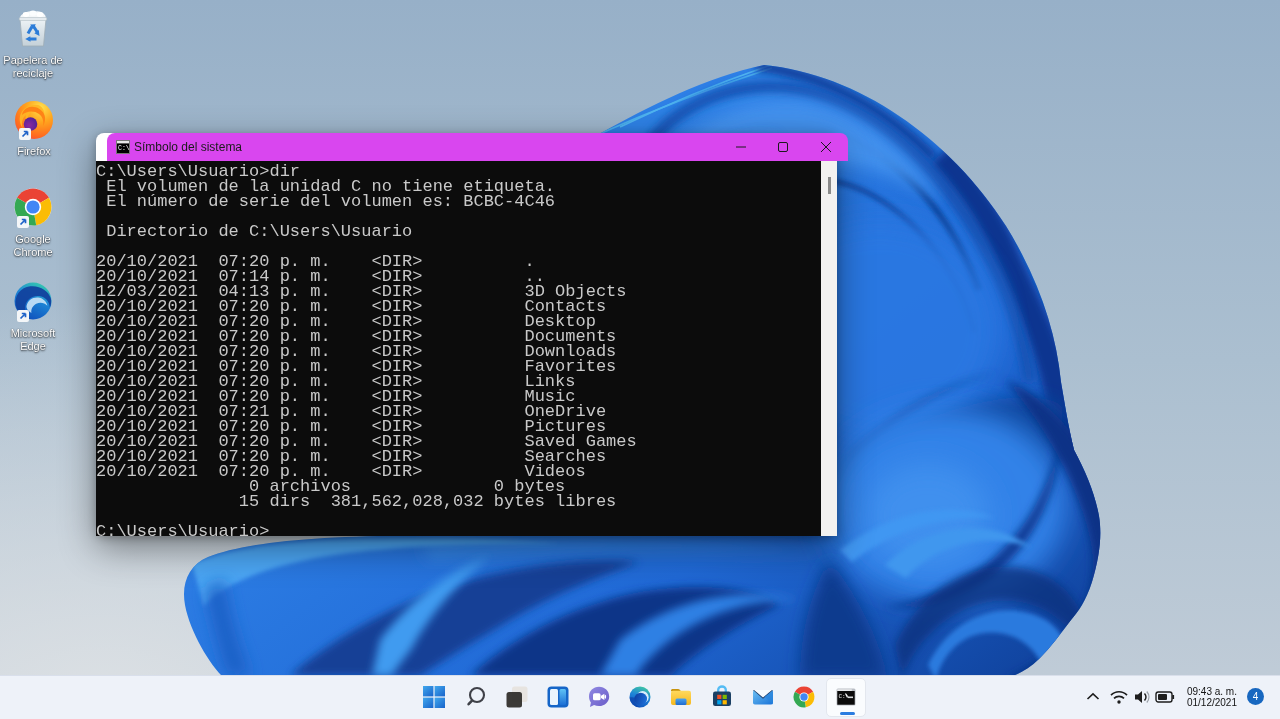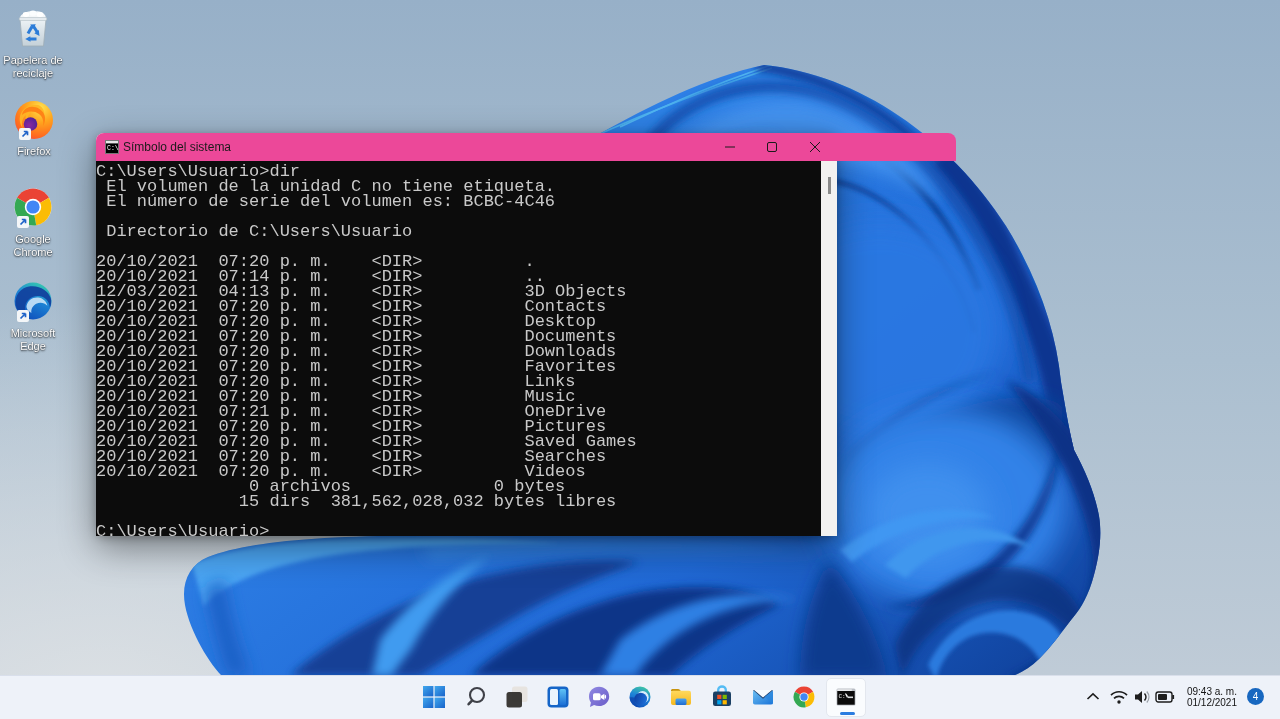--- a/index.html
+++ b/index.html
@@ -8,21 +8,21 @@
   #wall { position:absolute; left:0; top:0; }
 
   
   .dicon { position:absolute; width:76px; text-align:center; color:#fff; font-size:11px; line-height:13px;
            text-shadow:0 1px 2px rgba(0,0,0,.8), 0 0 1px rgba(0,0,0,.6); }
   .dicon svg { display:block; margin:0 auto; }
 
   
   #win { position:absolute; left:96px; top:133px; width:741px; height:403px; border-radius:8px;
          box-shadow:0 12px 36px rgba(0,0,0,.42), 0 2px 8px rgba(0,0,0,.25); background:#fff; }
-  #tbar { position:absolute; left:0; top:0; width:860px; height:28px; background:#ec4899; border-radius:8px 8px 0 0; }
+  #tbar { position:absolute; left:11px; top:0; width:741px; height:28px; background:#d946ef; border-radius:8px 8px 0 0; }
   #tbar .ticon { position:absolute; left:9px; top:7px; }
   #tbar .ttext { position:absolute; left:27px; top:7px; font-size:12px; color:#1b1b1b; }
   .wbtn { position:absolute; top:0; width:42px; height:28px; }
   #term { position:absolute; left:0; top:28px; width:725px; height:375px; background:#0c0c0c; padding-top:3px;
           font-family:"Liberation Mono", monospace; font-size:17px; line-height:15px; color:#c9c9c9;
           white-space:pre; overflow:hidden; }
   #sbar { position:absolute; left:725px; top:28px; width:16px; height:375px; background:#f2f1f0; }
   #sthumb { position:absolute; left:7px; top:16px; width:3px; height:17px; background:#8a8a8a; }
 
   

